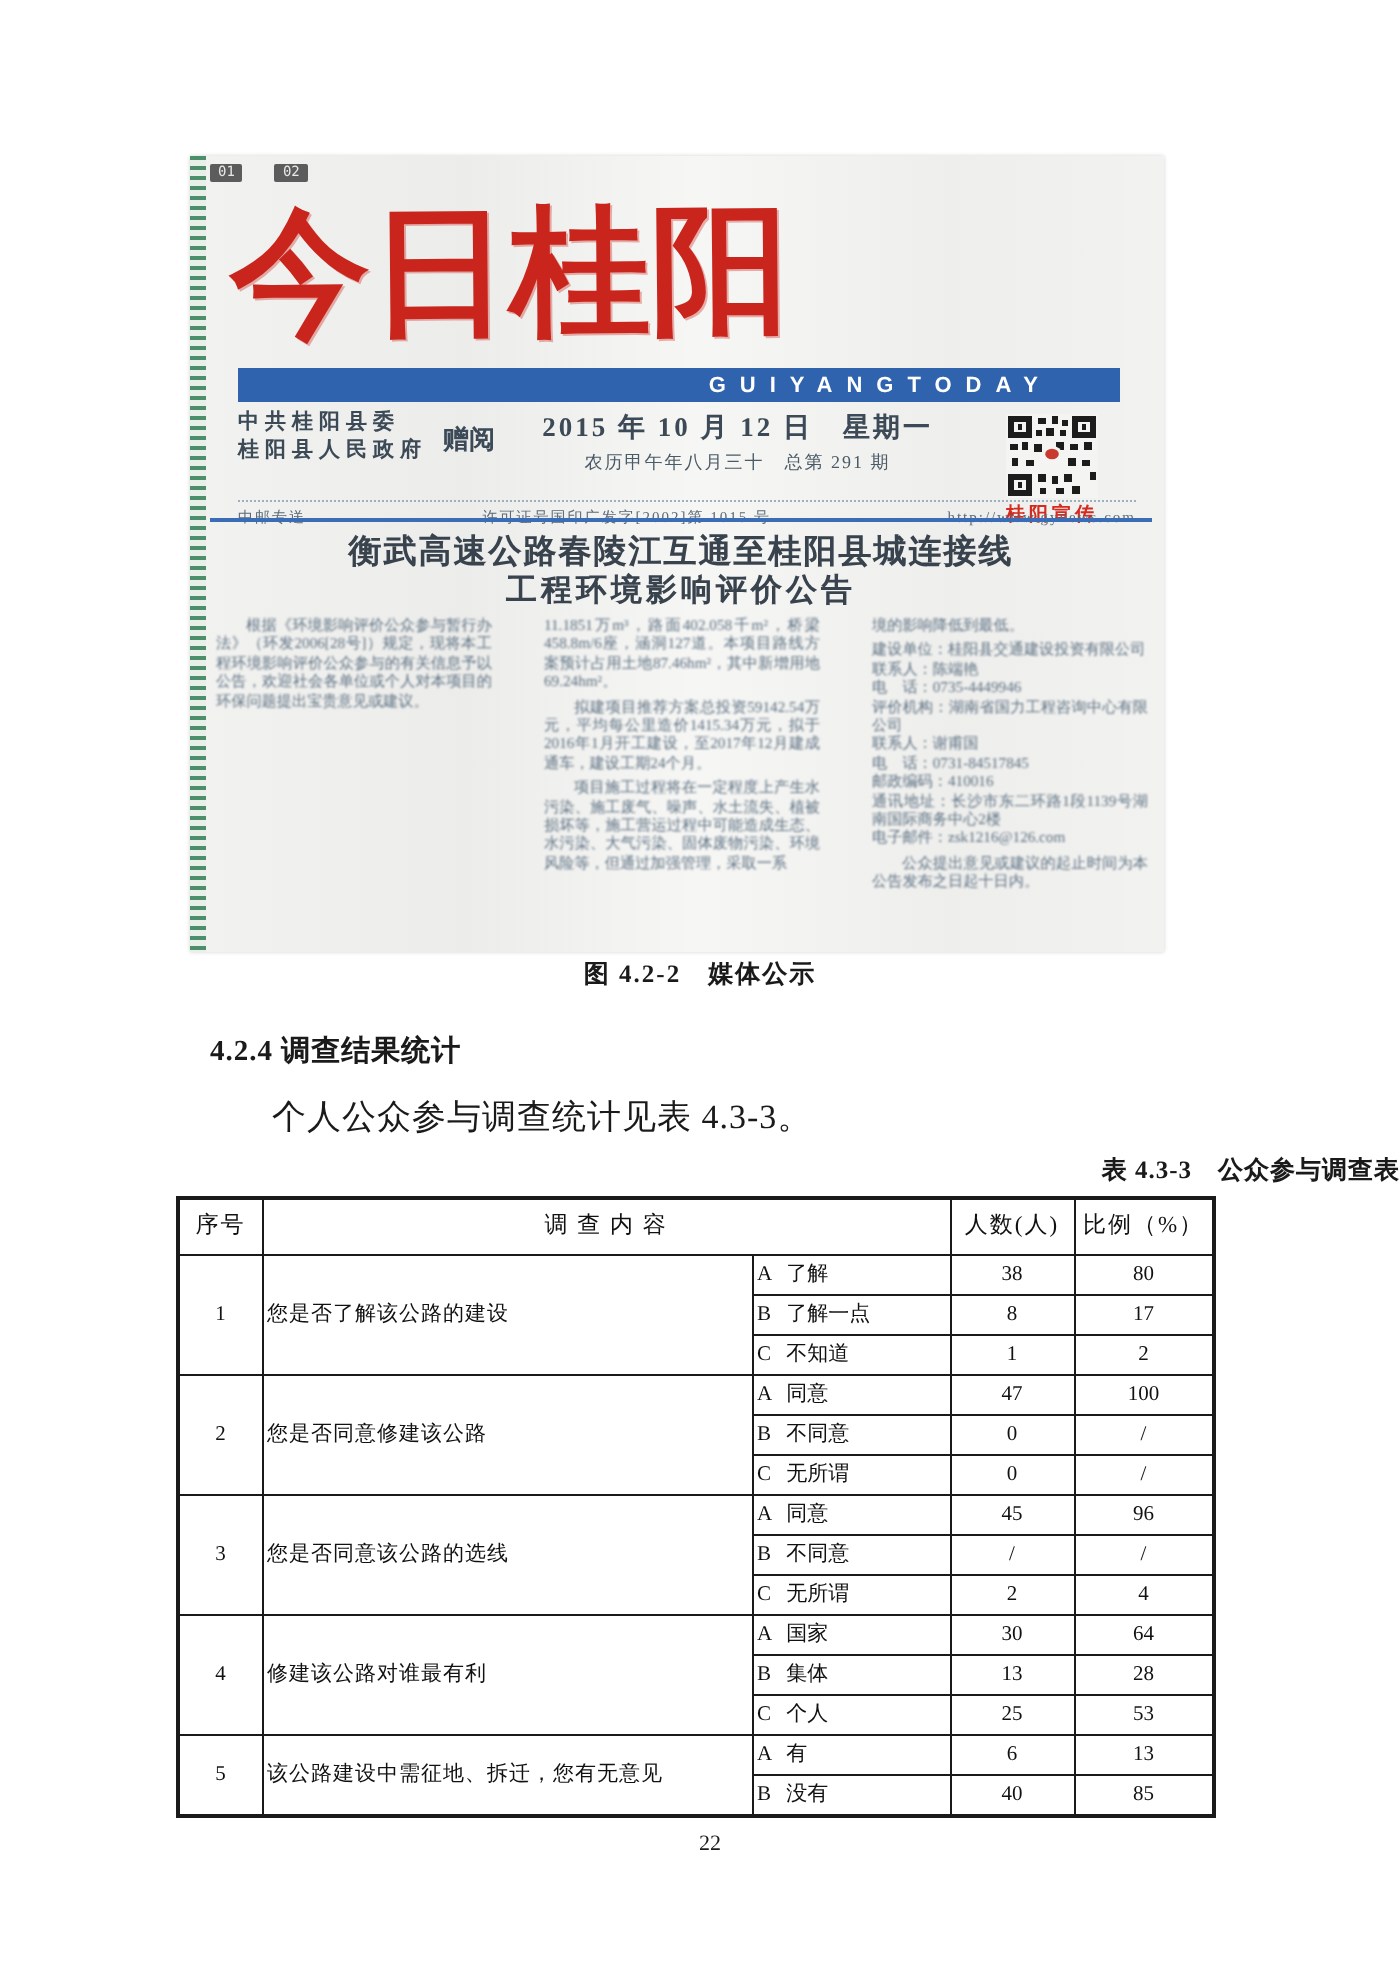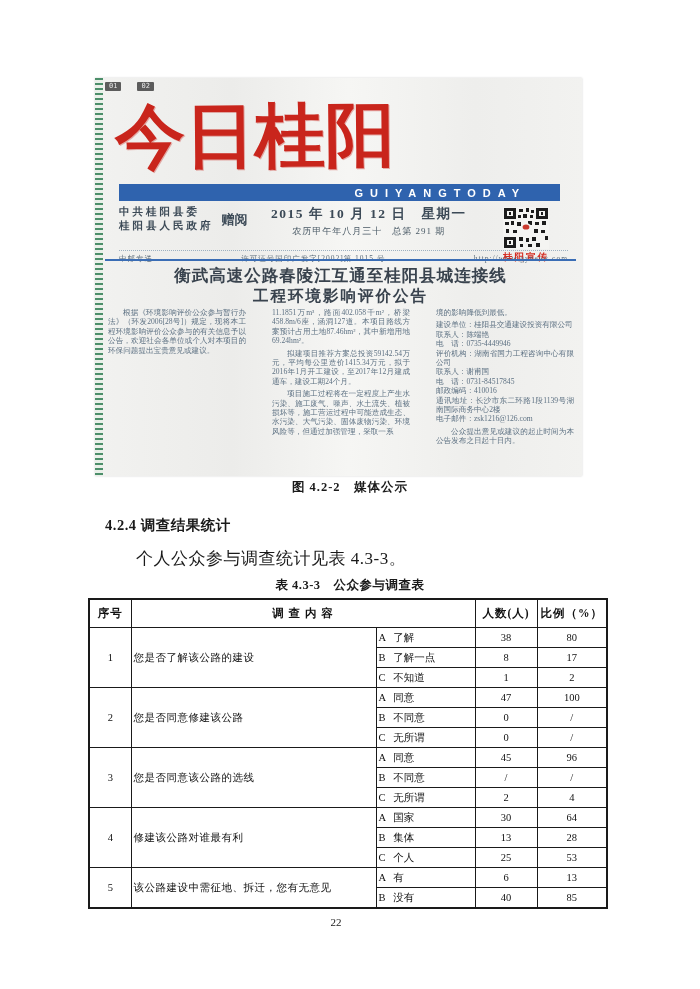--- a/index.html
+++ b/index.html
@@ -77,42 +77,42 @@
     font-size:12.5px;font-weight:bold;letter-spacing:1px;
   }
   .sec-heading{
     position:absolute;left:105px;top:516px;
     font-size:14.5px;font-weight:bold;letter-spacing:.5px;
   }
   .sec-intro{
     position:absolute;left:136px;top:547px;font-size:17px;letter-spacing:.5px;
   }
   .tbl-title{
-    position:absolute;left:0;top:577px;width:700px;text-align:center;
+    position:absolute;left:0;top:577px;width:700px;text-align:right;
     font-size:12.5px;font-weight:bold;letter-spacing:.5px;
   }
   
   table.survey{
     position:absolute;left:88px;top:598px;width:518px;
     border-collapse:collapse;table-layout:fixed;
     font-size:10.5px;color:#111;
   }
   table.survey th,table.survey td{
     border:1px solid #1a1a1a;padding:0 2px;height:19px;line-height:13px;
     overflow:hidden;white-space:nowrap;
   }
   table.survey{border:2px solid #1a1a1a;}
-  table.survey th{font-size:11.5px;font-weight:bold;height:27px;letter-spacing:1px;}
+  table.survey th{font-size:11.5px;font-weight:normal;height:27px;letter-spacing:1px;}
   td.c-no{text-align:center;}
   td.c-q{text-align:left;padding-left:10px;letter-spacing:.5px;}
   td.c-opt{text-align:left;padding-left:14px;word-spacing:5px;}
   td.c-num{text-align:center;}
   .page-number{
     position:absolute;left:0;top:916px;width:672px;text-align:center;
-    font-size:11px;font-family:"Liberation Serif",serif;
+    font-size:11px;font-family:"Liberation Serif",serif;padding-left:19px;
   }
 </style>
 </head>
 <body>
 
 <div class="scan">
   <div class="ruler"></div>
   <div class="scan-tags">
     <span class="scan-tag">01</span>
     <span class="scan-tag">02</span>

